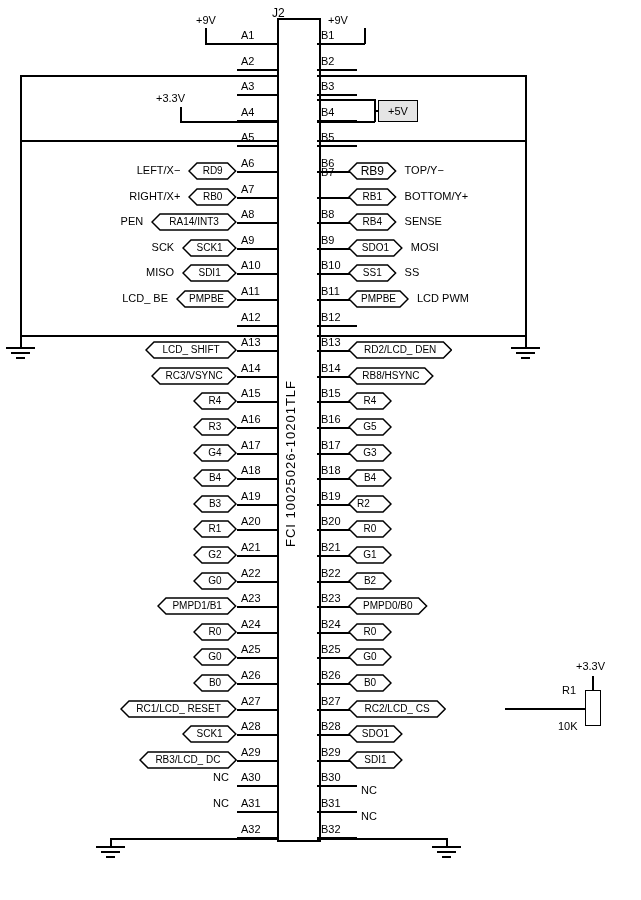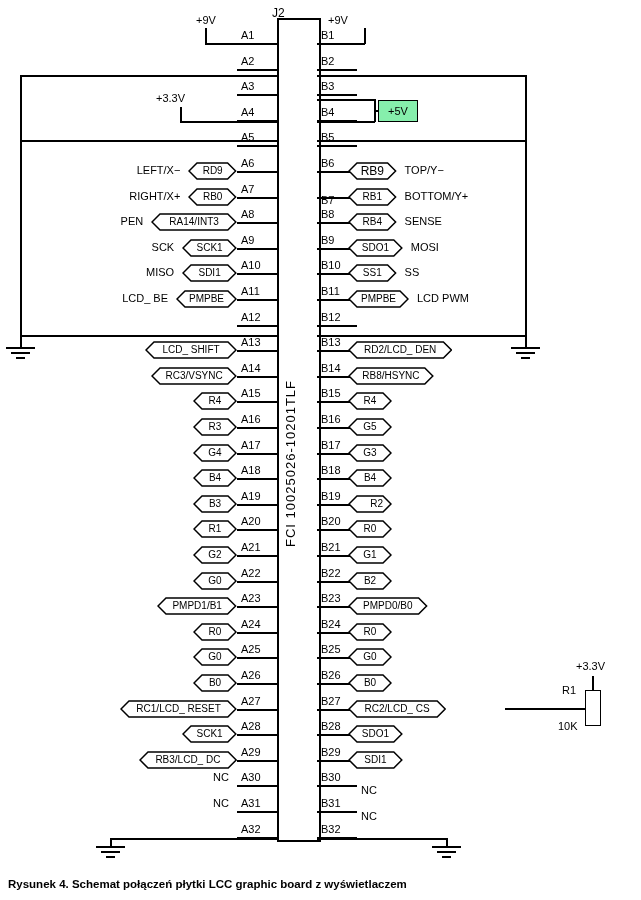--- a/index.html
+++ b/index.html
@@ -8,21 +8,21 @@
   .ln{position:absolute;background:#000;}
   .h2{height:2px;}
   .v2{width:2px;}
   .txt{position:absolute;font-size:11px;color:#000;white-space:nowrap;}
   .pinlbl{position:absolute;font-size:11px;color:#000;white-space:nowrap;}
   .sig{position:absolute;font-size:11px;color:#000;white-space:nowrap;}
   .conn{position:absolute;border:2px solid #000;background:#fff;}
   .vtitle{position:absolute;font-size:13px;letter-spacing:1px;color:#000;
           writing-mode:vertical-rl; transform:rotate(180deg); white-space:nowrap;}
   .cap{position:absolute;font-size:11.5px;font-weight:bold;color:#000;}
-  .box5v{position:absolute;border:1px solid #000;background:#86efac;font-size:11px;text-align:center;color:#000;}
+  .box5v{position:absolute;border:1px solid #000;background:#e5e5e5;font-size:11px;text-align:center;color:#000;}
   .res{position:absolute;border:1px solid #000;background:#fff;}
 </style>
 </head>
 <body>
 
 <div id="root">
 
   <div class="conn" style="left:277px;top:18px;width:40px;height:820px;"></div>
   <div class="vtitle" style="left:283px;top:380px;">FCI 10025026-10201TLF</div>
   <div class="txt" style="left:272px;top:6px;font-size:12px;">J2</div>
@@ -187,21 +187,21 @@
       <div class="pinlbl" style="left: 241px; top: 797px;">A31</div>
       <div class="pinlbl" style="left: 241px; top: 823px;">A32</div>
     </div>
   <div id="labels-b">
       <div class="pinlbl" style="left: 321px; top: 29px;">B1</div>
       <div class="pinlbl" style="left: 321px; top: 55px;">B2</div>
       <div class="pinlbl" style="left: 321px; top: 80px;">B3</div>
       <div class="pinlbl" style="left: 321px; top: 106px;">B4</div>
       <div class="pinlbl" style="left: 321px; top: 131px;">B5</div>
       <div class="pinlbl" style="left: 321px; top: 157px;">B6</div>
-      <div class="pinlbl" style="left: 321px; top: 194px;">B7</div>
+      <div class="pinlbl" style="left: 321px; top: 166px;">B7</div>
       <div class="pinlbl" style="left: 321px; top: 208px;">B8</div>
       <div class="pinlbl" style="left: 321px; top: 234px;">B9</div>
       <div class="pinlbl" style="left: 321px; top: 259px;">B10</div>
       <div class="pinlbl" style="left: 321px; top: 285px;">B11</div>
       <div class="pinlbl" style="left: 321px; top: 311px;">B12</div>
       <div class="pinlbl" style="left: 321px; top: 336px;">B13</div>
       <div class="pinlbl" style="left: 321px; top: 362px;">B14</div>
       <div class="pinlbl" style="left: 321px; top: 387px;">B15</div>
       <div class="pinlbl" style="left: 321px; top: 413px;">B16</div>
       <div class="pinlbl" style="left: 321px; top: 439px;">B17</div>
@@ -446,21 +446,21 @@
       <div style="position: absolute; top: 469px; height: 18px; left: 357px; width: 26px;">
         <svg width="44" height="18" style="position: absolute; left: -9px; top: 0px;">
           <polygon points="9,1 35,1 43,9 35,17 9,17 1,9" fill="#fff" stroke="#000" stroke-width="1.5"></polygon>
         </svg>
         <div style="position: absolute; left: 0px; top: 0px; width: 26px; height: 18px; line-height: 18px; text-align: center; font-size: 10px; white-space: nowrap;">B4</div>
       </div>
       <div style="position: absolute; top: 495px; height: 18px; left: 357px; width: 26px;">
         <svg width="44" height="18" style="position: absolute; left: -9px; top: 0px;">
           <polygon points="9,1 35,1 43,9 35,17 9,17 1,9" fill="#fff" stroke="#000" stroke-width="1.5"></polygon>
         </svg>
-        <div style="position: absolute; left: 0px; top: 0px; width: 26px; height: 18px; line-height: 18px; text-align: right; font-size: 10px; white-space: nowrap;">R2</div>
+        <div style="position: absolute; left: 0px; top: 0px; width: 26px; height: 18px; line-height: 18px; text-align: left; font-size: 10px; white-space: nowrap;">R2</div>
       </div>
       <div style="position: absolute; top: 520px; height: 18px; left: 357px; width: 26px;">
         <svg width="44" height="18" style="position: absolute; left: -9px; top: 0px;">
           <polygon points="9,1 35,1 43,9 35,17 9,17 1,9" fill="#fff" stroke="#000" stroke-width="1.5"></polygon>
         </svg>
         <div style="position: absolute; left: 0px; top: 0px; width: 26px; height: 18px; line-height: 18px; text-align: center; font-size: 10px; white-space: nowrap;">R0</div>
       </div>
       <div style="position: absolute; top: 546px; height: 18px; left: 357px; width: 26px;">
         <svg width="44" height="18" style="position: absolute; left: -9px; top: 0px;">
           <polygon points="9,1 35,1 43,9 35,17 9,17 1,9" fill="#fff" stroke="#000" stroke-width="1.5"></polygon>
@@ -512,14 +512,13 @@
       <div style="position: absolute; top: 751px; height: 18px; left: 357px; width: 36.8px;">
         <svg width="54.8" height="18" style="position: absolute; left: -9px; top: 0px;">
           <polygon points="9,1 45.8,1 53.8,9 45.8,17 9,17 1,9" fill="#fff" stroke="#000" stroke-width="1.5"></polygon>
         </svg>
         <div style="position: absolute; left: 0px; top: 0px; width: 36.8px; height: 18px; line-height: 18px; text-align: center; font-size: 10px; white-space: nowrap;">SDI1</div>
       </div>
       <div class="sig" style="left: 361px; top: 784px;">NC</div>
       <div class="sig" style="left: 361px; top: 810px;">NC</div>
     </div>
 
-  <div class="cap" style="left:8px;top:878px;">Rysunek 4. Schemat połączeń płytki LCC graphic board z wyświetlaczem</div>
 </div>
 
 </body></html>

